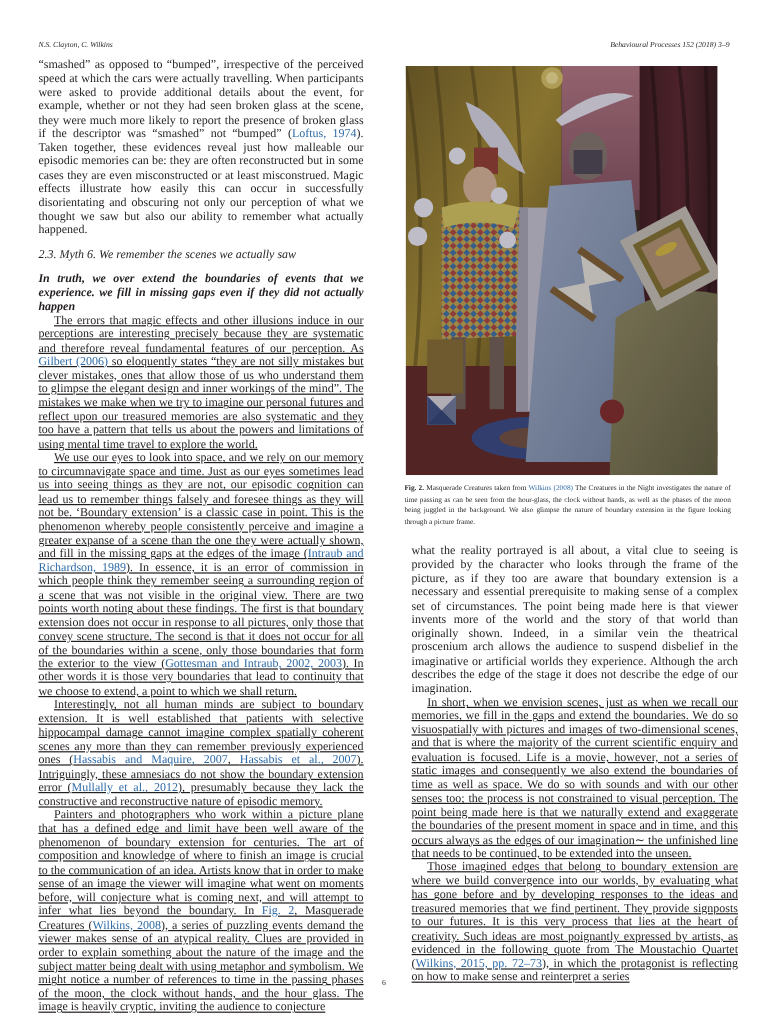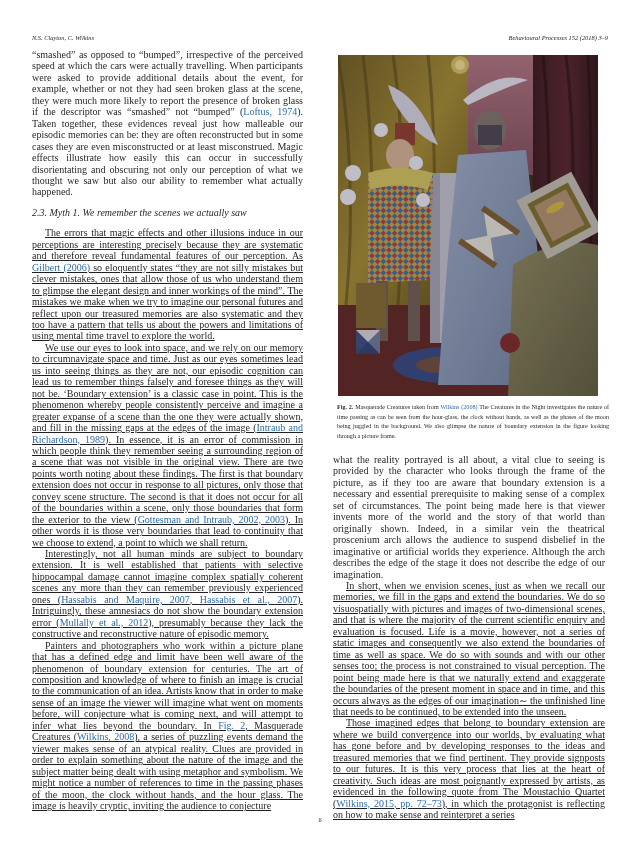--- a/index.html
+++ b/index.html
@@ -3,42 +3,43 @@
 <meta charset="utf-8">
 <style>
   html, body { margin: 0; padding: 0; background: #ffffff; }
   body { width: 640px; height: 855px; position: relative; overflow: hidden;
          font-family: "Liberation Serif", "DejaVu Serif", serif; color: #231f20; }
   .running-head { position: absolute; top: 34px; font-size: 6.4px; font-style: italic; color: #231f20; }
   .rh-left { left: 32px; }
   .rh-right { right: 32px; }
   .col { position: absolute; font-size: 10px; line-height: 11.45px; text-align: justify; }
   .col-left { left: 32px; top: 49px; width: 271px; }
-  .col-right { left: 333px; top: 454px; width: 272px; }
+  .col-right { left: 343px; top: 454px; width: 272px; }
   .col p { margin: 0; text-indent: 0; }
   .col p.ind { text-indent: 13px; text-decoration: underline; }
   .cite { color: #2f6ba6; }
   .sec-head { font-style: italic; margin: 9px 0 9px 0 !important; }
   .lead { font-style: italic; font-weight: bold; text-indent: 13px; }
   .figure { position: absolute; left: 338px; top: 55px; width: 260px; height: 341px; overflow: hidden; }
   .caption { position: absolute; left: 337px; top: 403px; width: 272px; font-size: 6.1px; line-height: 9.7px; text-align: justify; }
   .caption b { font-weight: bold; }
   .page-number { position: absolute; top: 816px; left: 0; width: 640px; text-align: center; font-size: 6.4px; }
 </style>
 </head>
 <body>
 
 <div class="running-head rh-left">N.S. Clayton, C. Wilkins</div>
 <div class="running-head rh-right">Behavioural Processes 152 (2018) 3–9</div>
 
 <div class="col col-left">
   <p><span>“smashed” as opposed to “bumped”, irrespective of the perceived speed at which the cars were actually travelling. When participants were asked to provide additional details about the event, for example, whether or not they had seen broken glass at the scene, they were much more likely to report the presence of broken glass if the descriptor was “smashed” not “bumped” (</span><a class="cite">Loftus, 1974</a><span>). Taken together, these evidences reveal just how malleable our episodic memories can be: they are often reconstructed but in some cases they are even misconstructed or at least misconstrued. Magic effects illustrate how easily this can occur in successfully disorientating and obscuring not only our perception of what we thought we saw but also our ability to remember what actually happened.</span></p>
 
-  <p class="sec-head">2.3. Myth 1. We remember the scenes we actually saw</p>
+  <p class="sec-head">2.3. Myth 6. We remember the scenes we actually saw</p>
 
+  <p class="lead">In truth, we over extend the boundaries of events that we experience. we fill in missing gaps even if they did not actually happen</p>
 
   <p class="ind"><span>The errors that magic effects and other illusions induce in our perceptions are interesting precisely because they are systematic and therefore reveal fundamental features of our perception. As </span><a class="cite">Gilbert (2006)</a><span> so eloquently states “they are not silly mistakes but clever mistakes, ones that allow those of us who understand them to glimpse the elegant design and inner workings of the mind”. The mistakes we make when we try to imagine our personal futures and reflect upon our treasured memories are also systematic and they too have a pattern that tells us about the powers and limitations of using mental time travel to explore the world.</span></p>
 
   <p class="ind"><span>We use our eyes to look into space, and we rely on our memory to circumnavigate space and time. Just as our eyes sometimes lead us into seeing things as they are not, our episodic cognition can lead us to remember things falsely and foresee things as they will not be. ‘Boundary extension’ is a classic case in point. This is the phenomenon whereby people consistently perceive and imagine a greater expanse of a scene than the one they were actually shown, and fill in the missing gaps at the edges of the image (</span><a class="cite">Intraub and Richardson, 1989</a><span>). In essence, it is an error of commission in which people think they remember seeing a surrounding region of a scene that was not visible in the original view. There are two points worth noting about these findings. The first is that boundary extension does not occur in response to all pictures, only those that convey scene structure. The second is that it does not occur for all of the boundaries within a scene, only those boundaries that form the exterior to the view (</span><a class="cite">Gottesman and Intraub, 2002, 2003</a><span>). In other words it is those very boundaries that lead to continuity that we choose to extend, a point to which we shall return.</span></p>
 
   <p class="ind"><span>Interestingly, not all human minds are subject to boundary extension. It is well established that patients with selective hippocampal damage cannot imagine complex spatially coherent scenes any more than they can remember previously experienced ones (</span><a class="cite">Hassabis and Maquire, 2007</a><span>, </span><a class="cite">Hassabis et al., 2007</a><span>). Intriguingly, these amnesiacs do not show the boundary extension error (</span><a class="cite">Mullally et al., 2012</a><span>), presumably because they lack the constructive and reconstructive nature of episodic memory.</span></p>
 
   <p class="ind"><span>Painters and photographers who work within a picture plane that has a defined edge and limit have been well aware of the phenomenon of boundary extension for centuries. The art of composition and knowledge of where to finish an image is crucial to the communication of an idea. Artists know that in order to make sense of an image the viewer will imagine what went on moments before, will conjecture what is coming next, and will attempt to infer what lies beyond the boundary. In </span><a class="cite">Fig. 2</a><span>, Masquerade Creatures (</span><a class="cite">Wilkins, 2008</a><span>), a series of puzzling events demand the viewer makes sense of an atypical reality. Clues are provided in order to explain something about the nature of the image and the subject matter being dealt with using metaphor and symbolism. We might notice a number of references to time in the passing phases of the moon, the clock without hands, and the hour glass. The image is heavily cryptic, inviting the audience to conjecture</span></p>
 </div>
 

